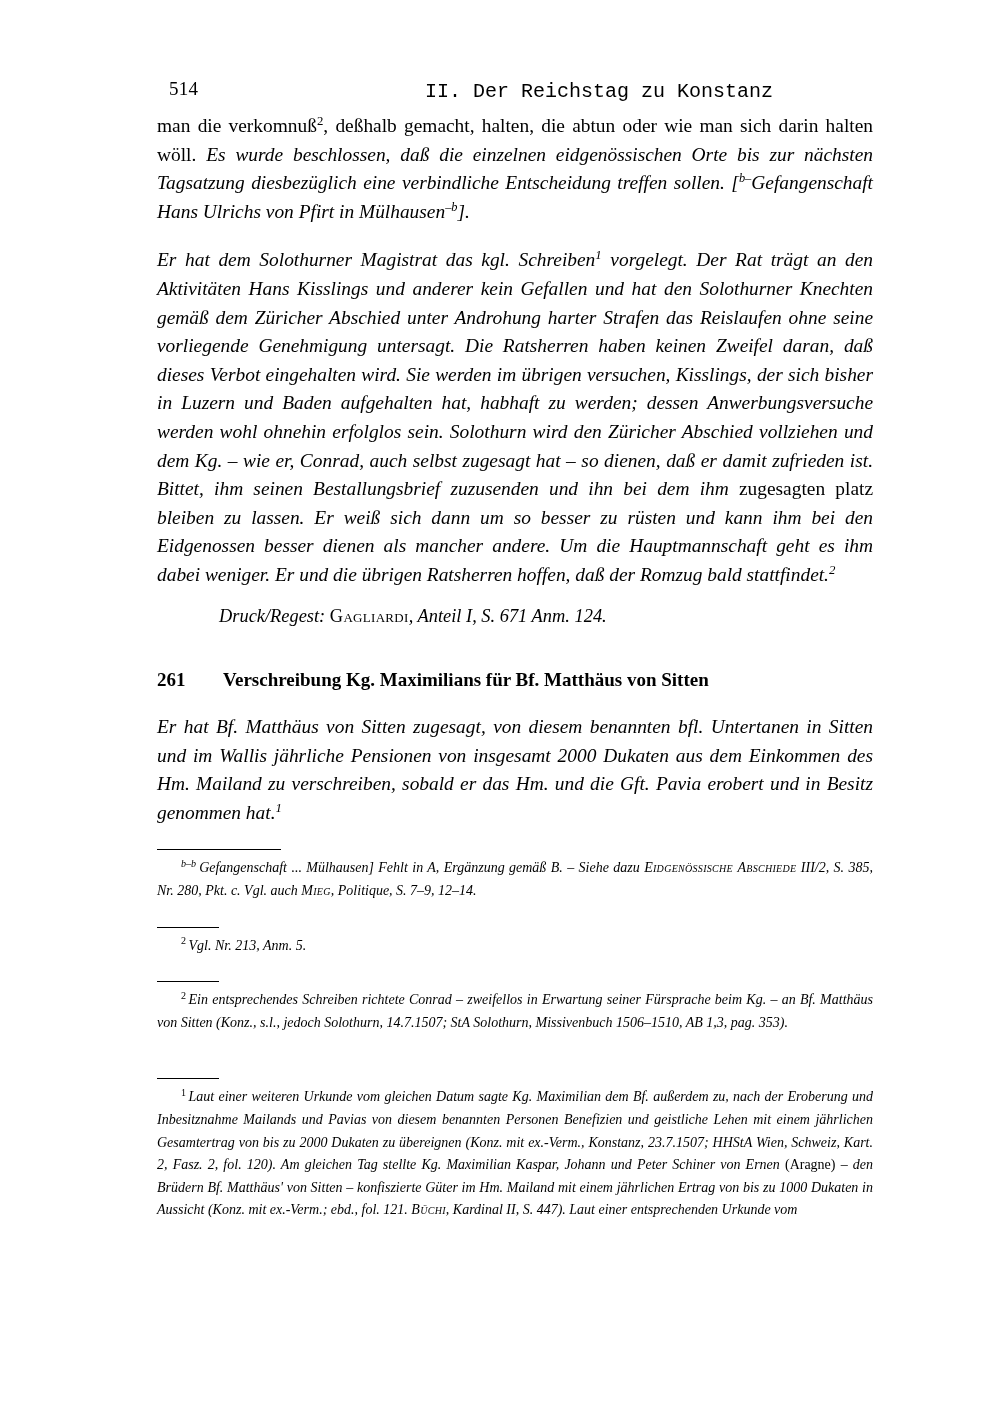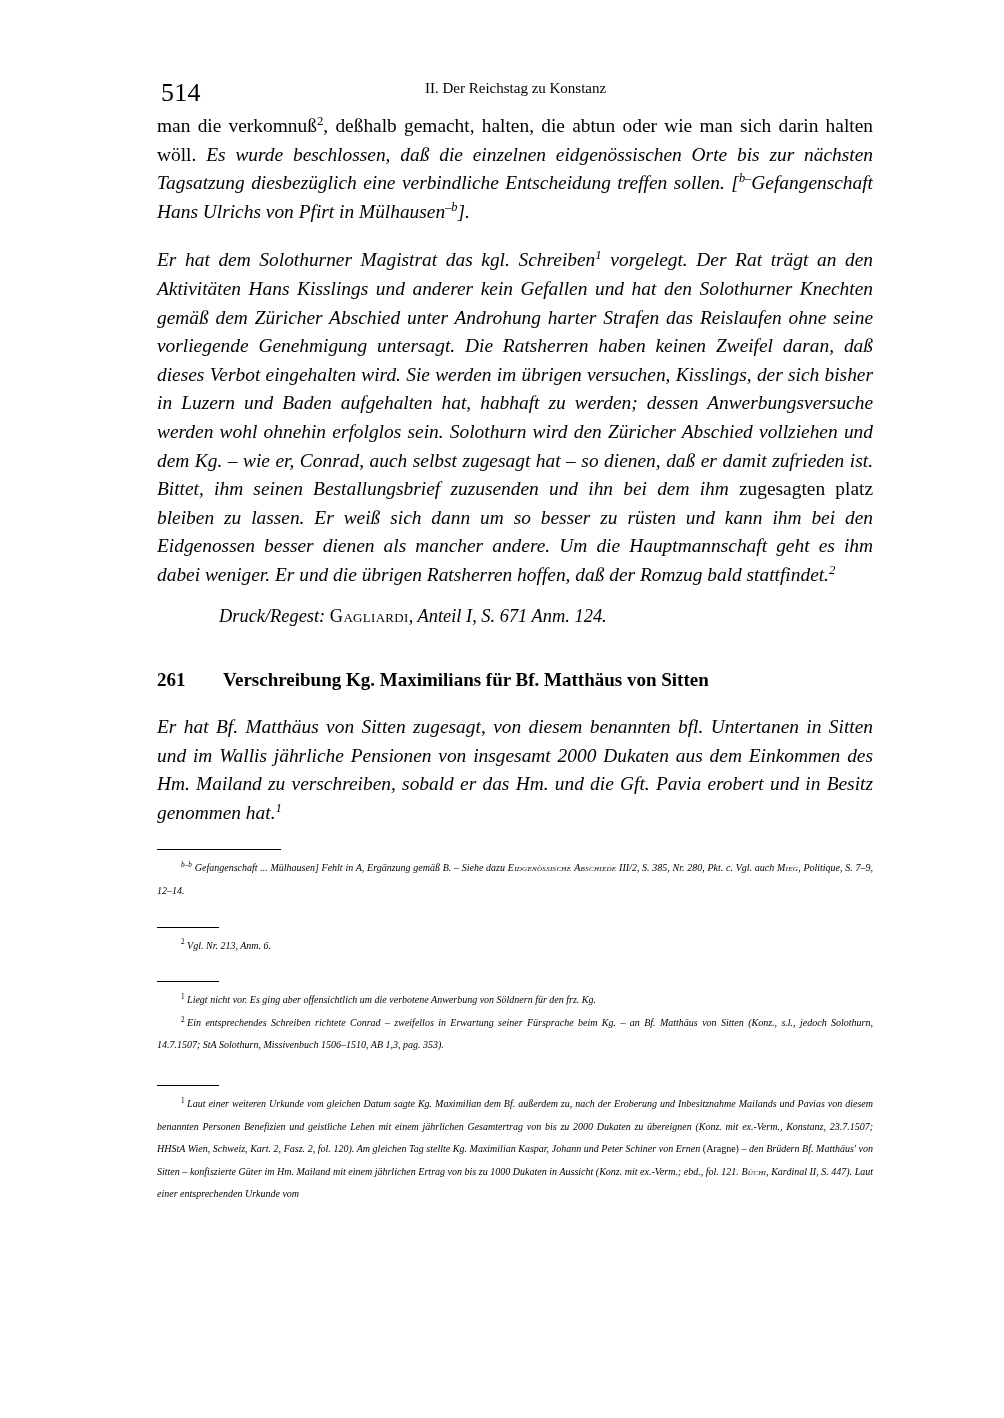--- a/index.html
+++ b/index.html
@@ -24,32 +24,33 @@
 
   
   .runhead {
     position: relative;
     height: 34px;
     margin-top: 78px;
     font-size: 17.5px;
   }
   .folio {
     position: absolute;
-    left: 4px;
+    left: 12px;
     top: 0;
-    font-size: 26px;
+    font-size: 19px;
     letter-spacing: .2px;
     font-family: Liberation Serif, serif;
   }
   .runhead-title {
     position: absolute;
     left: 268px;
     top: 2px;
-    font-size: 15px;
+    font-size: 20px;
     white-space: nowrap;
+    font-family: Liberation Mono, monospace;
   }
 
   
   .body-para {
     font-size: 19.4px;
     line-height: 28.6px;
     text-align: justify;
     text-justify: inter-word;
     margin: 0;
   }
@@ -109,21 +110,21 @@
   .fn-group { margin-top: 0; }
   .fn-rule {
     width: 124px;
     height: 0;
     border-top: 1.2px solid #000;
     margin: 0 0 7px 0;
   }
   .fn-rule.wide { width: 124px; }
   .fn-rule.narrow { width: 62px; }
   .fn-para {
-    font-size: 10px;
+    font-size: 14px;
     line-height: 22.6px;
     font-style: italic;
     text-align: justify;
     text-justify: inter-word;
     margin: 0;
     text-indent: 24px;
   }
   .fn-marker {
     font-size: .72em;
     vertical-align: super;
@@ -134,21 +135,21 @@
   .fn-marker-i {
     font-size: .72em;
     vertical-align: super;
     line-height: 0;
     font-style: italic;
     padding-right: 3px;
   }
   .gap-a { height: 22px; }
   .gap-b { height: 24px; }
   .gap-c { height: 24px; }
-  .fn-block-1 { margin-top: 28px; }
+  .fn-block-1 { margin-top: 44px; }
 </style>
 </head>
 <body>
 
 <div class="page">
 
   <div class="runhead">
     <span class="folio">514</span>
     <span class="runhead-title">II. Der Reichstag zu Konstanz</span>
   </div>
@@ -171,28 +172,27 @@
 
   <div class="fn-group">
     <div class="fn-rule wide"></div>
     <p class="fn-para"><span class="fn-marker-i">b–b</span><span>Gefangenschaft ... Mülhausen] Fehlt in A, Ergänzung gemäß B. – Siehe dazu </span><span class="sc-i">Eidgenössische Abschiede</span><span> III/2, S. 385, Nr. 280, Pkt. c. Vgl. auch </span><span class="sc-i">Mieg</span><span>, Politique, S. 7–9, 12–14.</span></p>
   </div>
 
   <div class="gap-b"></div>
 
   <div class="fn-group">
     <div class="fn-rule narrow"></div>
-    <p class="fn-para"><span class="fn-marker">2</span><span>Vgl. Nr. 213, Anm. 6.</span></p>
+    <p class="fn-para"><span class="fn-marker">2</span><span>Vgl. Nr. 213, Anm. 5.</span></p>
   </div>
 
   <div class="gap-c"></div>
 
   <div class="fn-group">
     <div class="fn-rule narrow"></div>
-    <p class="fn-para"><span class="fn-marker">1</span><span>Liegt nicht vor. Es ging aber offensichtlich um die verbotene Anwerbung von Söldnern für den frz. Kg.</span></p>
     <p class="fn-para"><span class="fn-marker">2</span><span>Ein entsprechendes Schreiben richtete Conrad – zweifellos in Erwartung seiner Fürsprache beim Kg. – an Bf. Matthäus von Sitten (Konz., s.l., jedoch Solothurn, 14.7.1507; StA Solothurn, Missivenbuch 1506–1510, AB 1,3, pag. 353).</span></p>
   </div>
 
   <div class="fn-group fn-block-1">
     <div class="fn-rule narrow"></div>
     <p class="fn-para"><span class="fn-marker">1</span><span>Laut einer weiteren Urkunde vom gleichen Datum sagte Kg. Maximilian dem Bf. außerdem zu, nach der Eroberung und Inbesitznahme Mailands und Pavias von diesem benannten Personen Benefizien und geistliche Lehen mit einem jährlichen Gesamtertrag von bis zu 2000 Dukaten zu übereignen (Konz. mit ex.-Verm., Konstanz, 23.7.1507; HHStA Wien, Schweiz, Kart. 2, Fasz. 2, fol. 120). Am gleichen Tag stellte Kg. Maximilian Kaspar, Johann und Peter Schiner von Ernen </span><span class="up">(Aragne)</span><span> – den Brüdern Bf. Matthäus' von Sitten – konfiszierte Güter im Hm. Mailand mit einem jährlichen Ertrag von bis zu 1000 Dukaten in Aussicht (Konz. mit ex.-Verm.; ebd., fol. 121. </span><span class="sc-i">Büchi</span><span>, Kardinal II, S. 447). Laut einer entsprechenden Urkunde vom</span></p>
   </div>
 
 </div>
 

